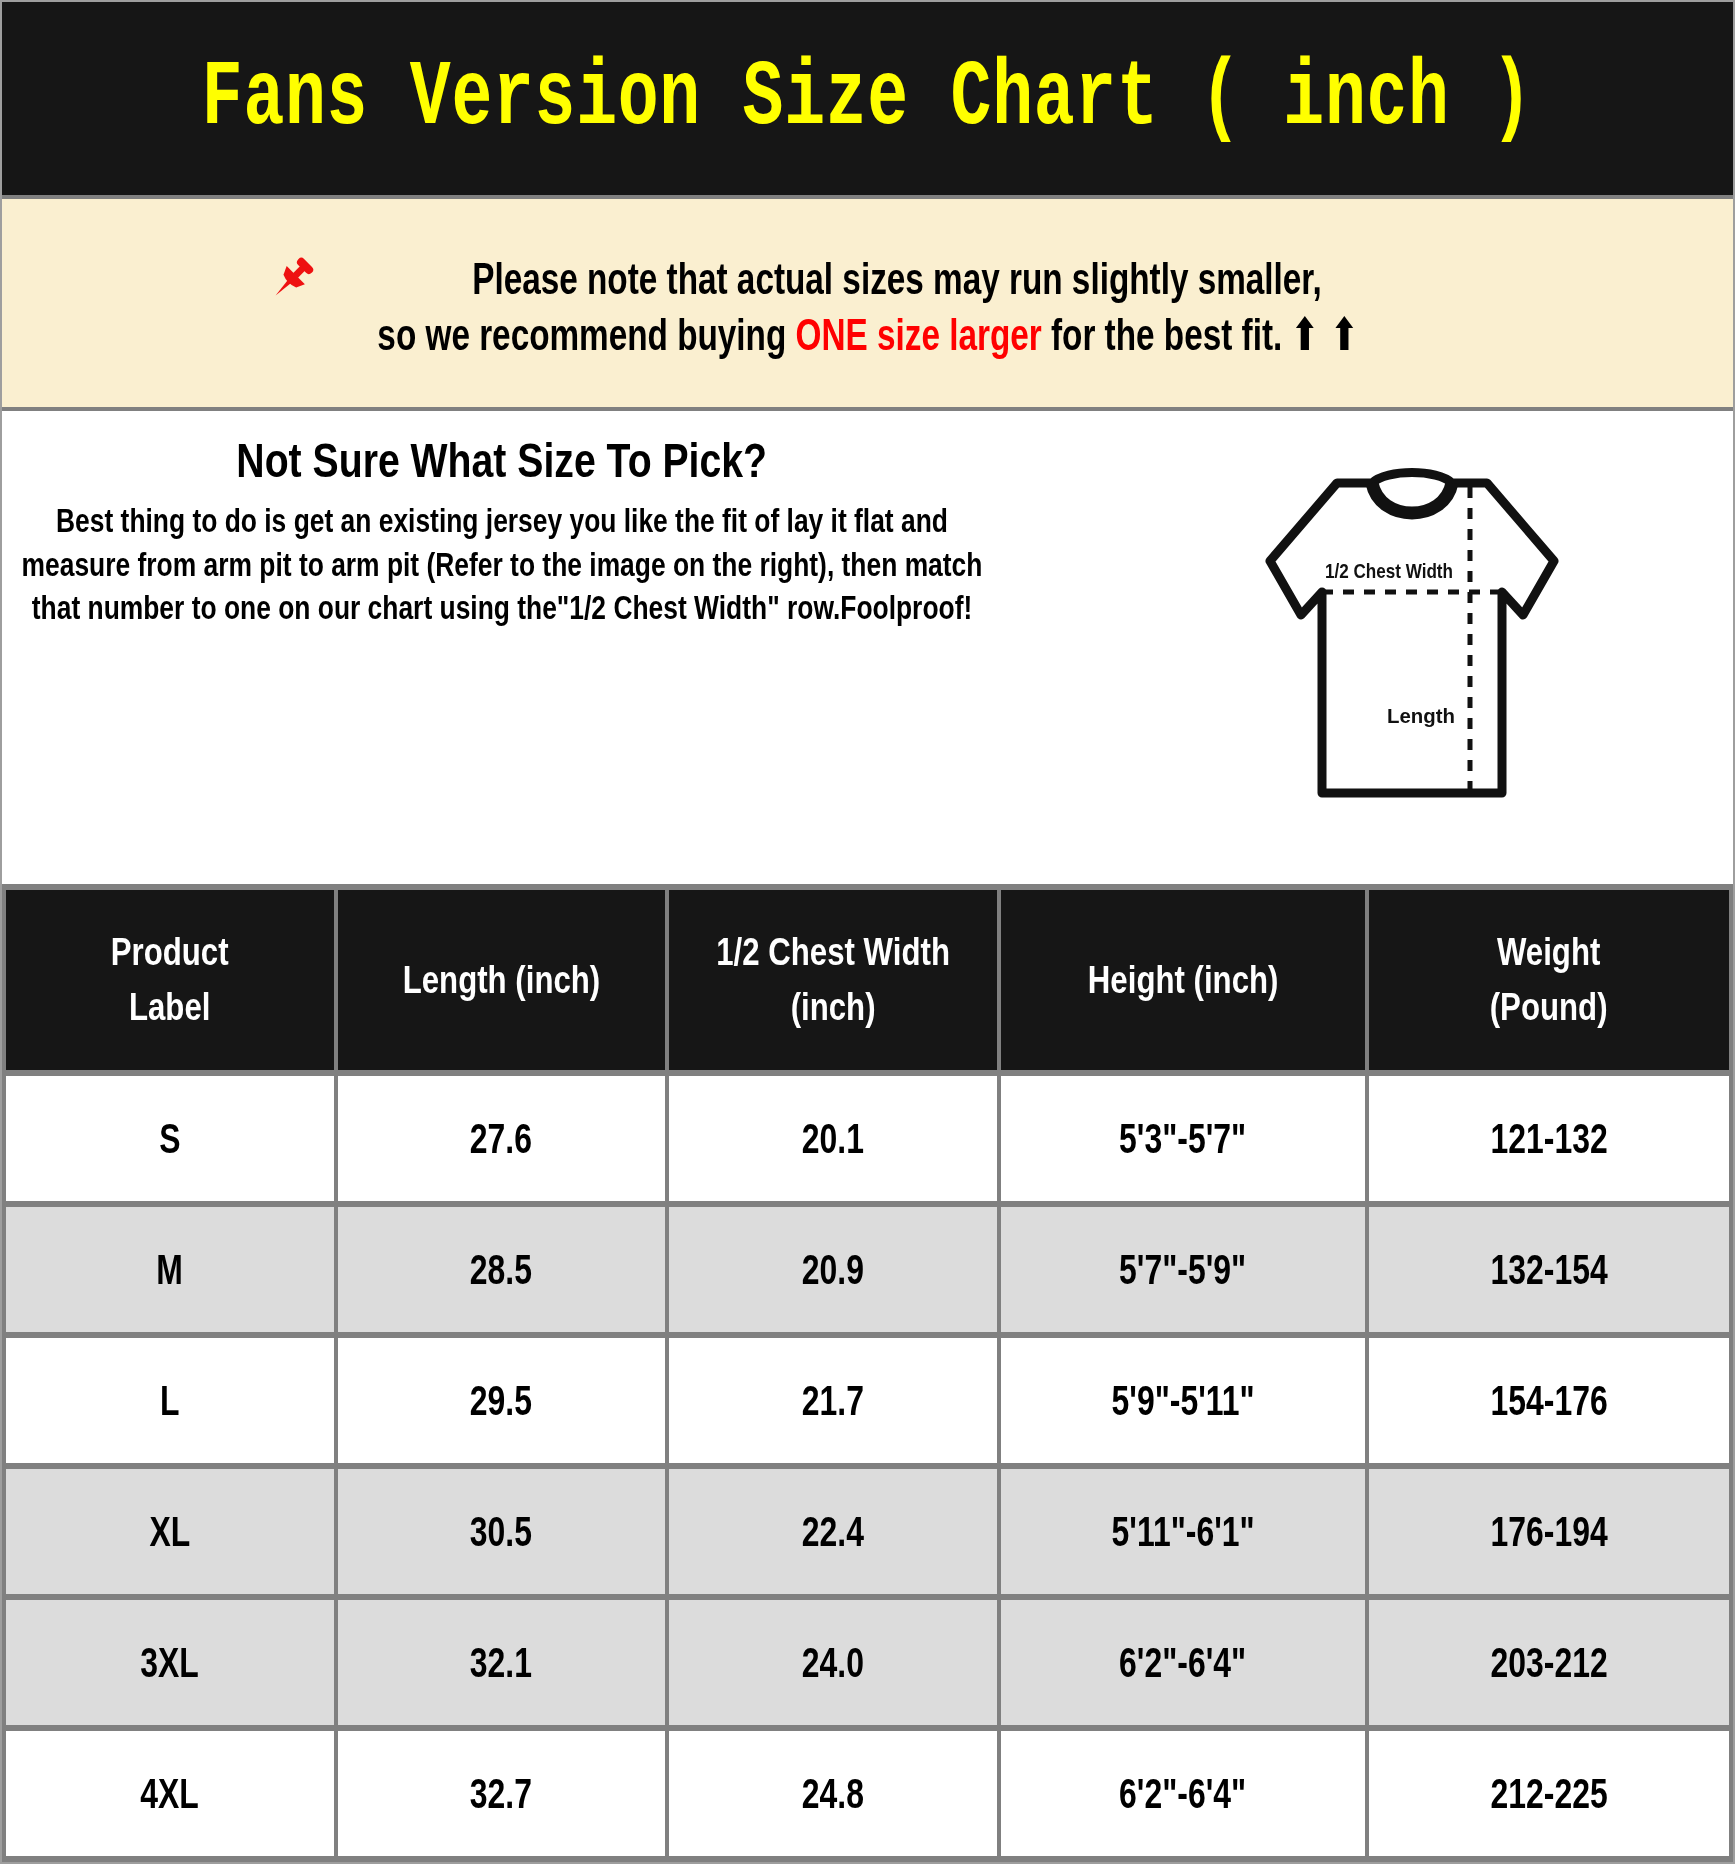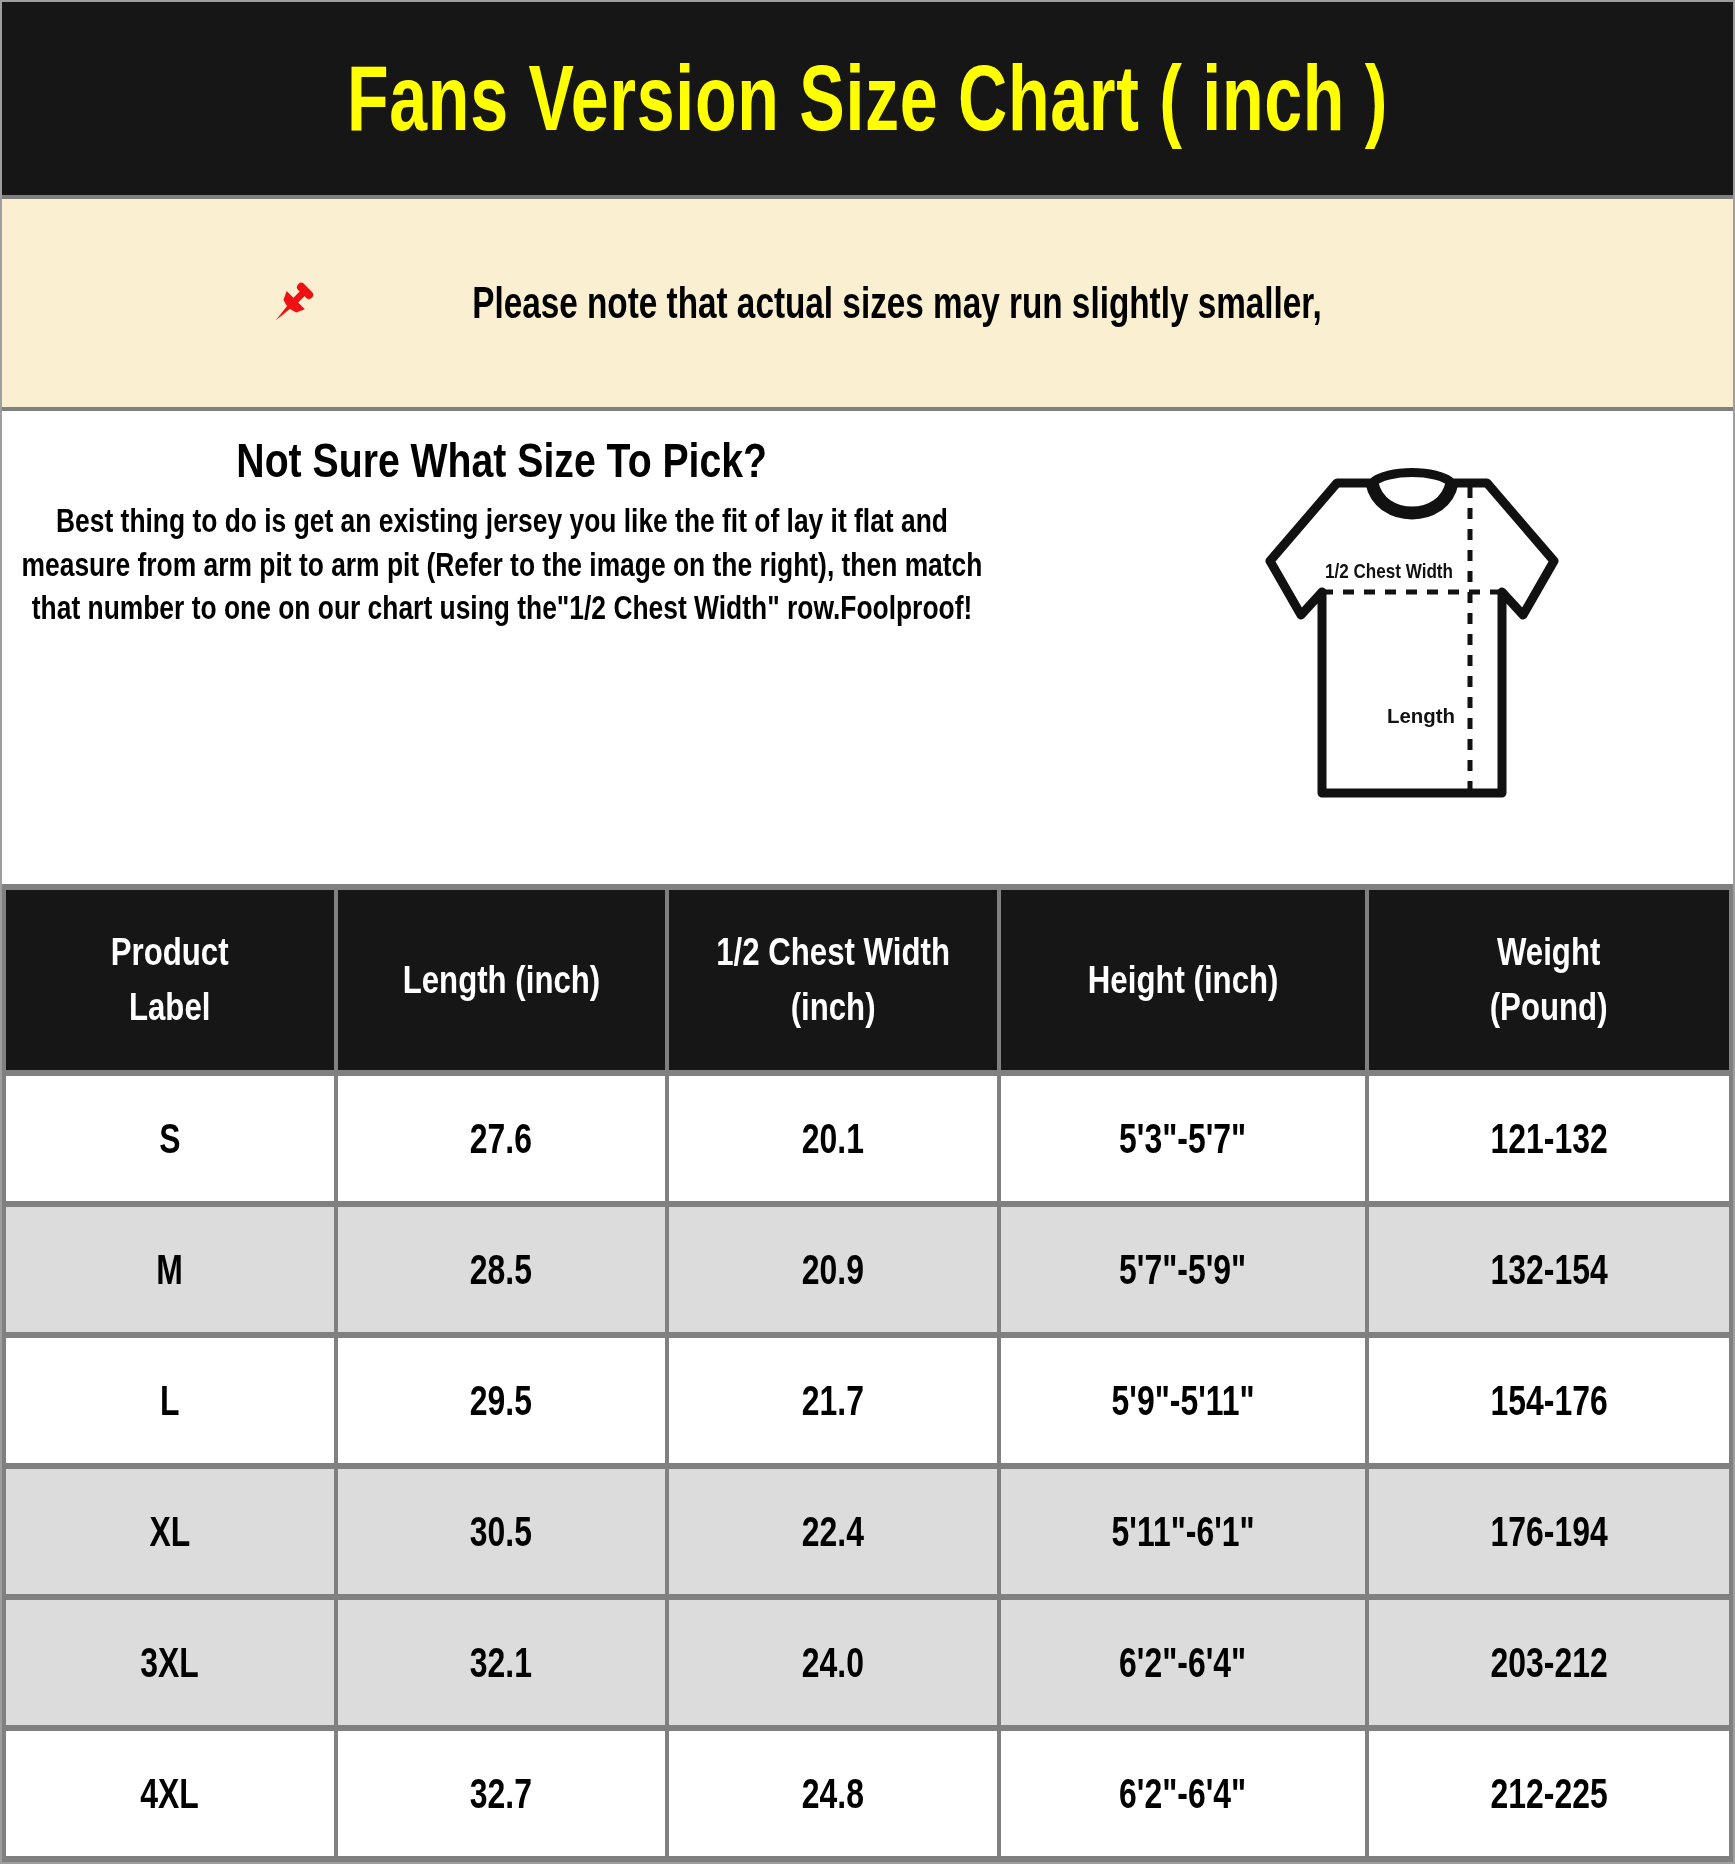--- a/index.html
+++ b/index.html
@@ -16,21 +16,21 @@
   }
   
   .cx   { display:inline-block; transform:scaleX(.74); transform-origin:center; white-space:nowrap; }
   .cx8  { display:inline-block; transform:scaleX(.80); transform-origin:center; white-space:nowrap; }
   .cxh  { display:inline-block; transform:scaleX(.80); transform-origin:center; white-space:pre-line; line-height:1.4; }
   .cxc  { display:inline-block; transform:scaleX(.76); transform-origin:center; white-space:nowrap; }
 
   
   .title-bar {
     height:193px; background:#161616;
-    display:flex; align-items:center; justify-content:center;
+    display:flex; align-items:center; justify-content:center;font-family:Liberation Mono, monospace;
   }
   .title-text { color:#ffff00; font-size:92px; letter-spacing:1px; }
 
   
   .note-banner {
     box-sizing:border-box;
     height:216px; background:#faefd0;
     border-top:4px solid #808080; border-bottom:4px solid #808080;
     display:flex; flex-direction:column; align-items:center; justify-content:center;
   }
@@ -80,20 +80,25 @@
     <div class="note-line">
       <svg class="pin-svg" viewBox="0 0 100 100" aria-hidden="true">
         <g transform="rotate(45 50 50)" fill="#ee1111">
           <rect x="33" y="12" width="34" height="15" rx="7"></rect>
           <rect x="44" y="24" width="12" height="20"></rect>
           <path d="M27,43 L73,43 L66,58 Q50,65 34,58 Z"></path>
           <path d="M46,58 L50,94 L54,58 Z"></path>
         </g>
       </svg>
       <span class="cx">Please note that actual sizes may run slightly smaller,</span>
+    </div>
+    <div class="note-line">
+      <span class="cx">
+        <span>so we recommend buying </span><span class="hl-red">ONE size larger</span><span> for the best fit.</span><span class="arrows">⬆ ⬆</span>
+      </span>
     </div>
   </div>
 
   <div class="size-help">
     <div class="help-text">
       <div class="help-heading">
         <span class="cx8">Not Sure What Size To Pick?</span>
       </div>
       <span class="para-squeeze">Best thing to do is get an existing jersey you like the fit of lay it flat and measure from arm pit to arm pit (Refer to the image on the right), then match that number to one on our chart using the"1/2 Chest Width" row.Foolproof!</span>
     </div>

